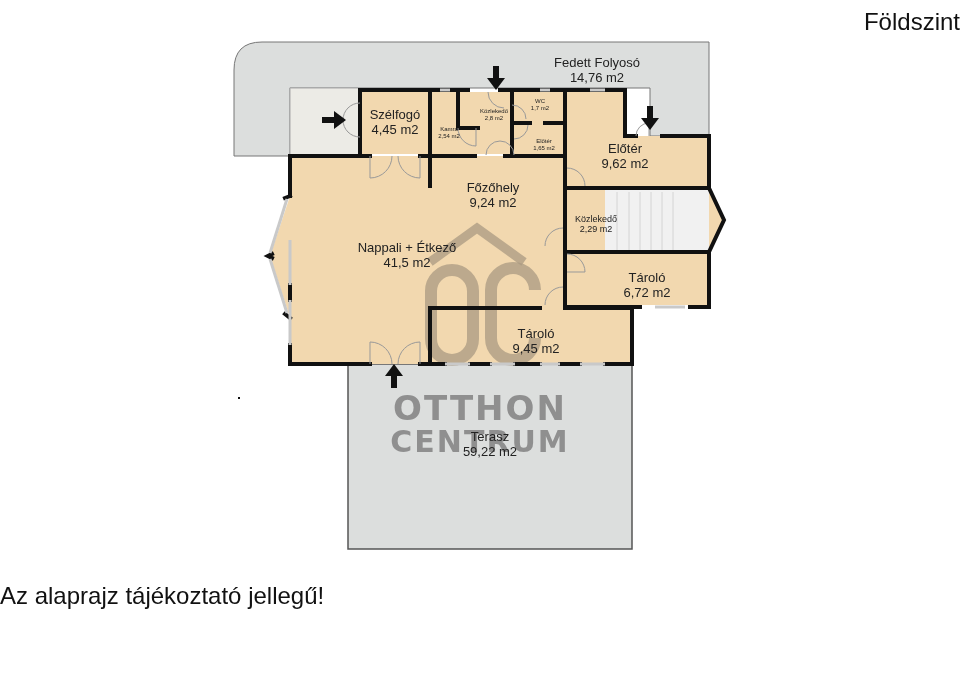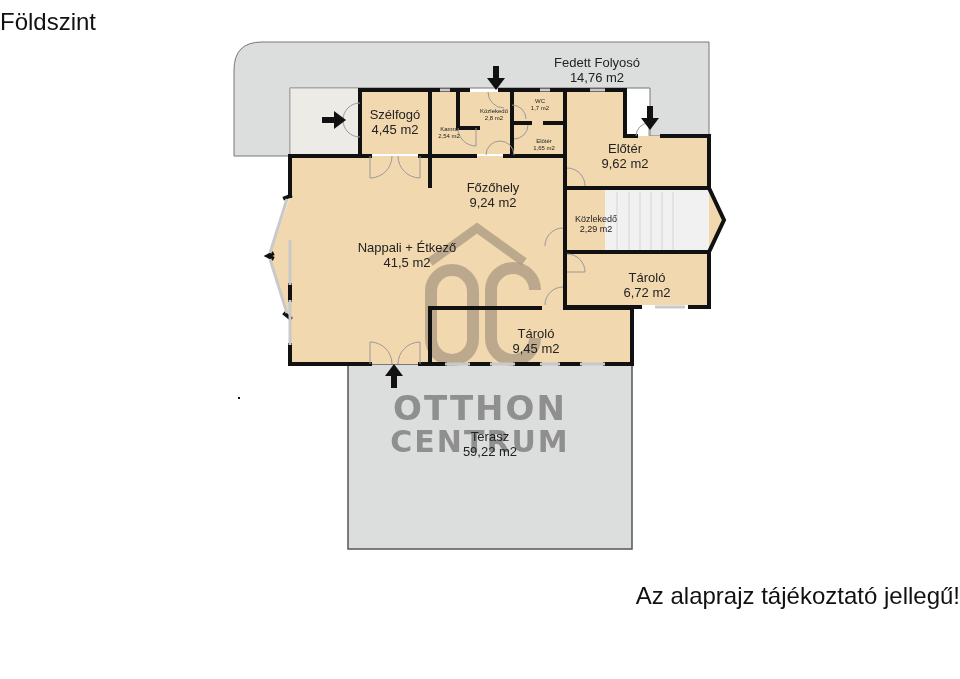--- a/index.html
+++ b/index.html
@@ -1,18 +1,18 @@
 <!DOCTYPE html>
 <html><head>
   <meta charset="utf-8">
   <style>
     html, body { margin: 0; padding: 0; background: #ffffff; }
     body { width: 960px; height: 679px; position: relative; overflow: hidden; font-family: "Liberation Sans", sans-serif; }
-    .title { position: absolute; left: 0; width: 960px; top: 8px; text-align: left; font-size: 24px; color: #111; }
-    .disclaimer { position: absolute; left: 0; width: 960px; top: 582px; text-align: right; font-size: 24px; color: #111; }
+    .title { position: absolute; left: 0; width: 960px; top: 8px; text-align: right; font-size: 24px; color: #111; }
+    .disclaimer { position: absolute; left: 0; width: 960px; top: 582px; text-align: left; font-size: 24px; color: #111; }
     svg { position: absolute; left: 0; top: 0; }
     .lbl { font-family: "Liberation Sans", sans-serif; fill: #222; text-anchor: middle; }
     .wm { font-family: "DejaVu Sans", sans-serif; font-weight: bold; fill: #8f8f8f; text-anchor: middle; letter-spacing: 2px; }
   </style>
 </head>
 <body>
 
 <div class="title">Földszint</div>
 
 <svg width="960" height="679" viewBox="0 0 960 679">

